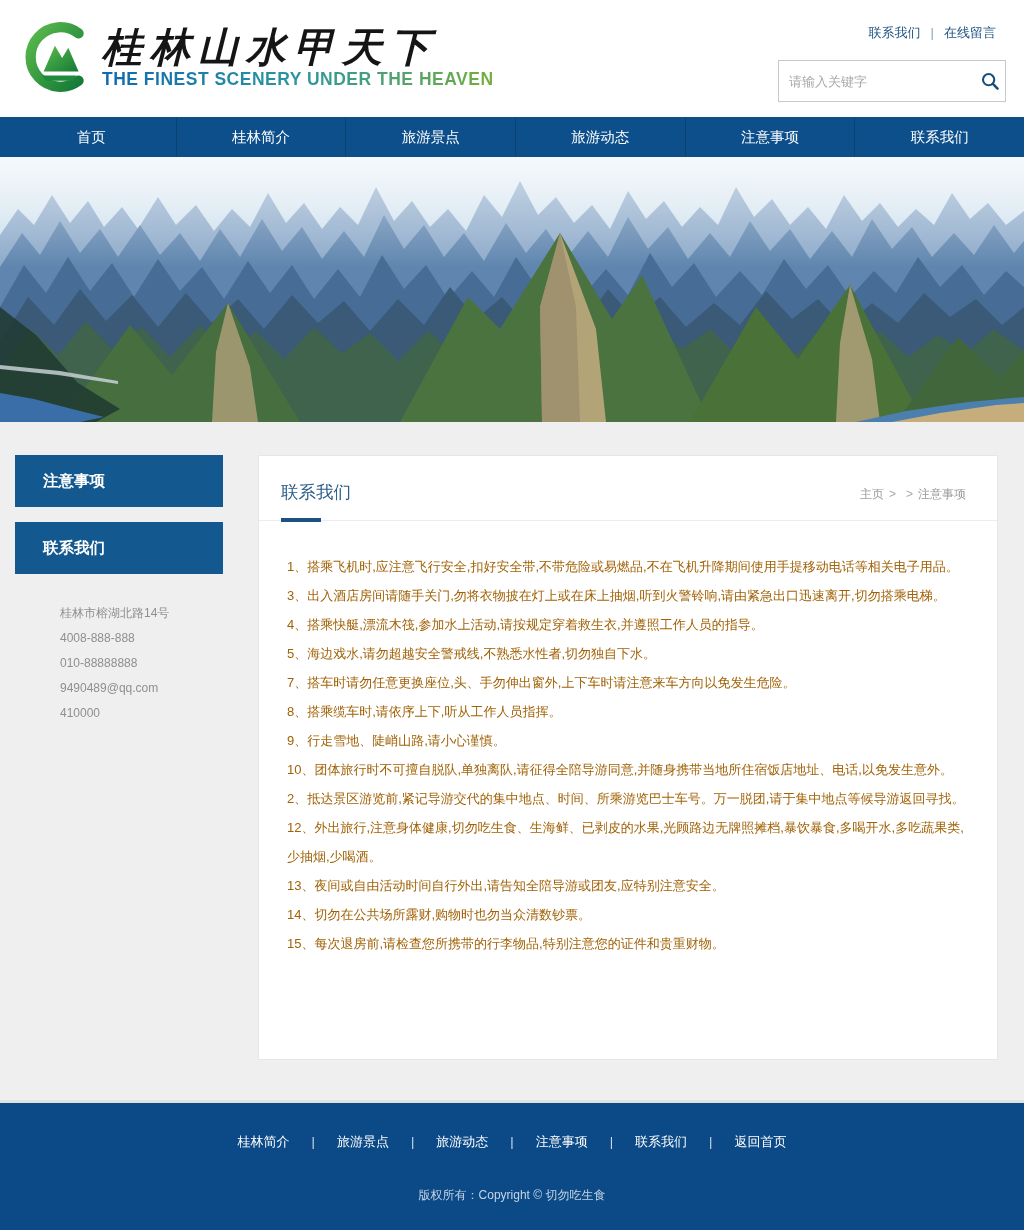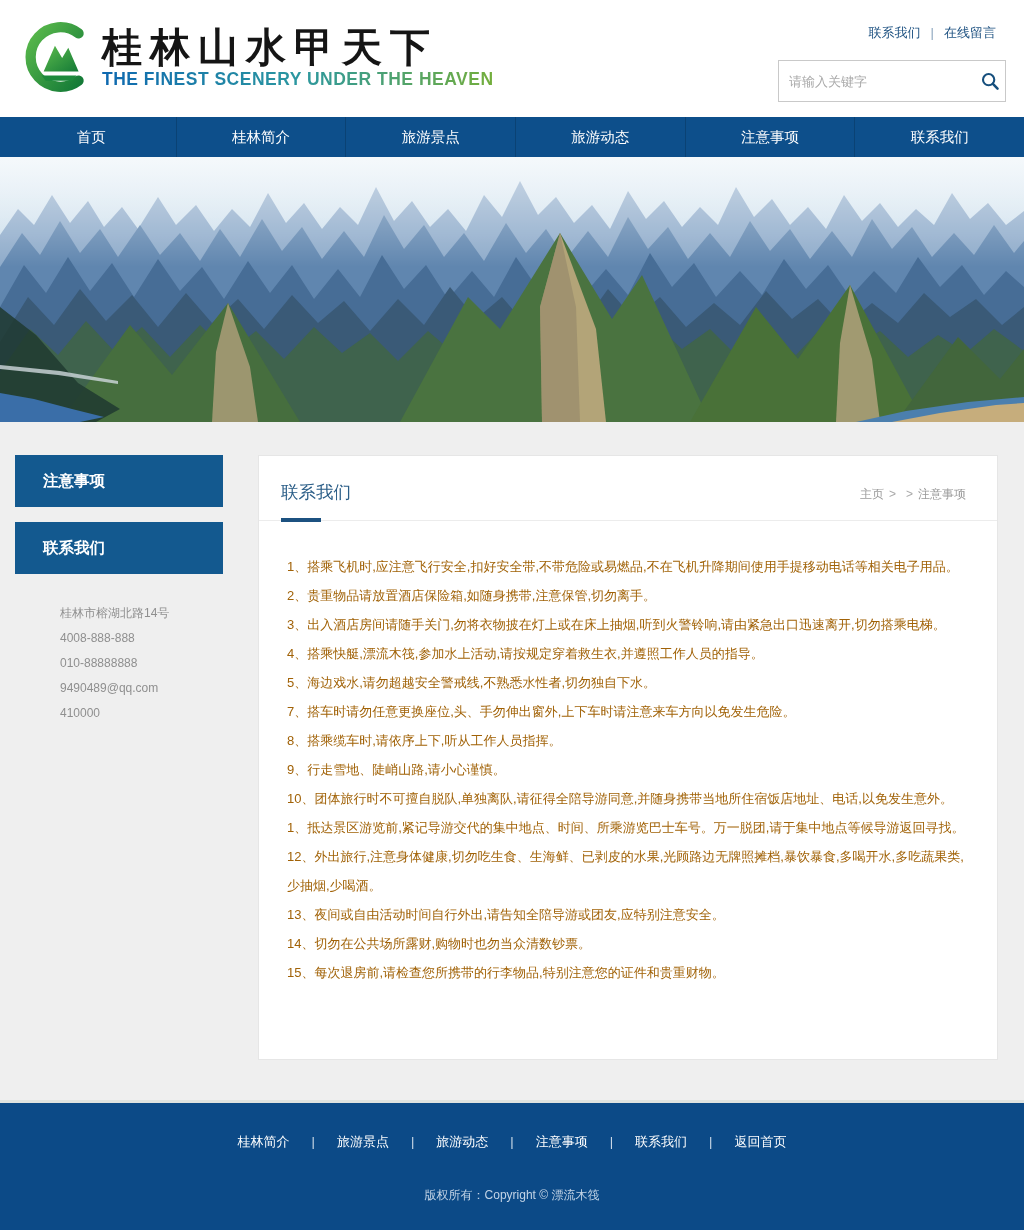--- a/index.html
+++ b/index.html
@@ -4,21 +4,21 @@
 <style>
   * { margin:0; padding:0; box-sizing:border-box; }
   html,body { width:1024px; background:#efefef; font-family:"Liberation Sans","DejaVu Sans",sans-serif; }
   body { height:1230px; overflow:hidden; }
 
   
   .header { width:1024px; height:117px; background:#ffffff; position:relative; }
   .logo-wrap { position:absolute; left:20px; top:20px; display:flex; align-items:center; }
   .logo-icon { width:74px; height:74px; }
   .logo-text { margin-left:8px; }
-  .logo-title { font-family:"DejaVu Serif","Liberation Serif",serif; font-weight:bold; font-size:40px; line-height:44px; color:#151515; letter-spacing:8px; }
+  .logo-title { font-family:"DejaVu Serif","Liberation Serif",serif; font-weight:bold; font-size:40px; line-height:44px; color:#151515; letter-spacing:8px;font-style:italic; }
   .logo-sub { font-size:17.5px; font-weight:bold; letter-spacing:0.5px; color:#1268a8; }
   @supports (-webkit-background-clip: text) {
     .logo-sub { background:linear-gradient(90deg,#0e68b0 0%,#2b97a0 50%,#74ae3c 100%);
       -webkit-background-clip:text; background-clip:text; -webkit-text-fill-color:transparent; }
   }
   .header-right { position:absolute; right:18px; top:24px; text-align:right; }
   .top-links { font-size:13px; color:#1d5181; }
   .top-links .tlink { color:#1d5181; text-decoration:none; cursor:pointer; margin:0 10px; }
   .top-links .tsep { color:#8aa4bd; }
   .search-box { margin-top:18px; width:228px; height:42px; border:1px solid #c9c9c9; background:#fff; display:flex; align-items:center; }
@@ -160,35 +160,34 @@
     <div class="card-head">
       <div class="card-title">联系我们</div>
       <div class="breadcrumb">
         <span class="bc-link">主页</span><span class="bc-sep">&gt;</span><span class="bc-sep">&gt;</span><span>注意事项</span>
       </div>
       <div class="title-bar"></div>
       <div class="card-divider"></div>
     </div>
     <ul class="notice-list">
       <li>1、搭乘飞机时,应注意飞行安全,扣好安全带,不带危险或易燃品,不在飞机升降期间使用手提移动电话等相关电子用品。</li>
-      <li>2、贵重物品请放置酒店保险箱,如随身携带,注意保管,切勿离手。</li>
       <li>3、出入酒店房间请随手关门,勿将衣物披在灯上或在床上抽烟,听到火警铃响,请由紧急出口迅速离开,切勿搭乘电梯。</li>
       <li>4、搭乘快艇,漂流木筏,参加水上活动,请按规定穿着救生衣,并遵照工作人员的指导。</li>
       <li>5、海边戏水,请勿超越安全警戒线,不熟悉水性者,切勿独自下水。</li>
       <li>7、搭车时请勿任意更换座位,头、手勿伸出窗外,上下车时请注意来车方向以免发生危险。</li>
       <li>8、搭乘缆车时,请依序上下,听从工作人员指挥。</li>
       <li>9、行走雪地、陡峭山路,请小心谨慎。</li>
       <li>10、团体旅行时不可擅自脱队,单独离队,请征得全陪导游同意,并随身携带当地所住宿饭店地址、电话,以免发生意外。</li>
-      <li>1、抵达景区游览前,紧记导游交代的集中地点、时间、所乘游览巴士车号。万一脱团,请于集中地点等候导游返回寻找。</li>
+      <li>2、抵达景区游览前,紧记导游交代的集中地点、时间、所乘游览巴士车号。万一脱团,请于集中地点等候导游返回寻找。</li>
       <li>12、外出旅行,注意身体健康,切勿吃生食、生海鲜、已剥皮的水果,光顾路边无牌照摊档,暴饮暴食,多喝开水,多吃蔬果类,少抽烟,少喝酒。</li>
       <li>13、夜间或自由活动时间自行外出,请告知全陪导游或团友,应特别注意安全。</li>
       <li>14、切勿在公共场所露财,购物时也勿当众清数钞票。</li>
       <li>15、每次退房前,请检查您所携带的行李物品,特别注意您的证件和贵重财物。</li>
     </ul>
   </div>
 </div>
 
 <div class="footer">
   <div class="footer-links">
     <span class="flink">桂林简介</span><span class="fsep">|</span><span class="flink">旅游景点</span><span class="fsep">|</span><span class="flink">旅游动态</span><span class="fsep">|</span><span class="flink">注意事项</span><span class="fsep">|</span><span class="flink">联系我们</span><span class="fsep">|</span><span class="flink">返回首页</span>
   </div>
-  <div class="footer-copy">版权所有：Copyright © 漂流木筏</div>
+  <div class="footer-copy">版权所有：Copyright © 切勿吃生食</div>
 </div>
 
 </body></html>

